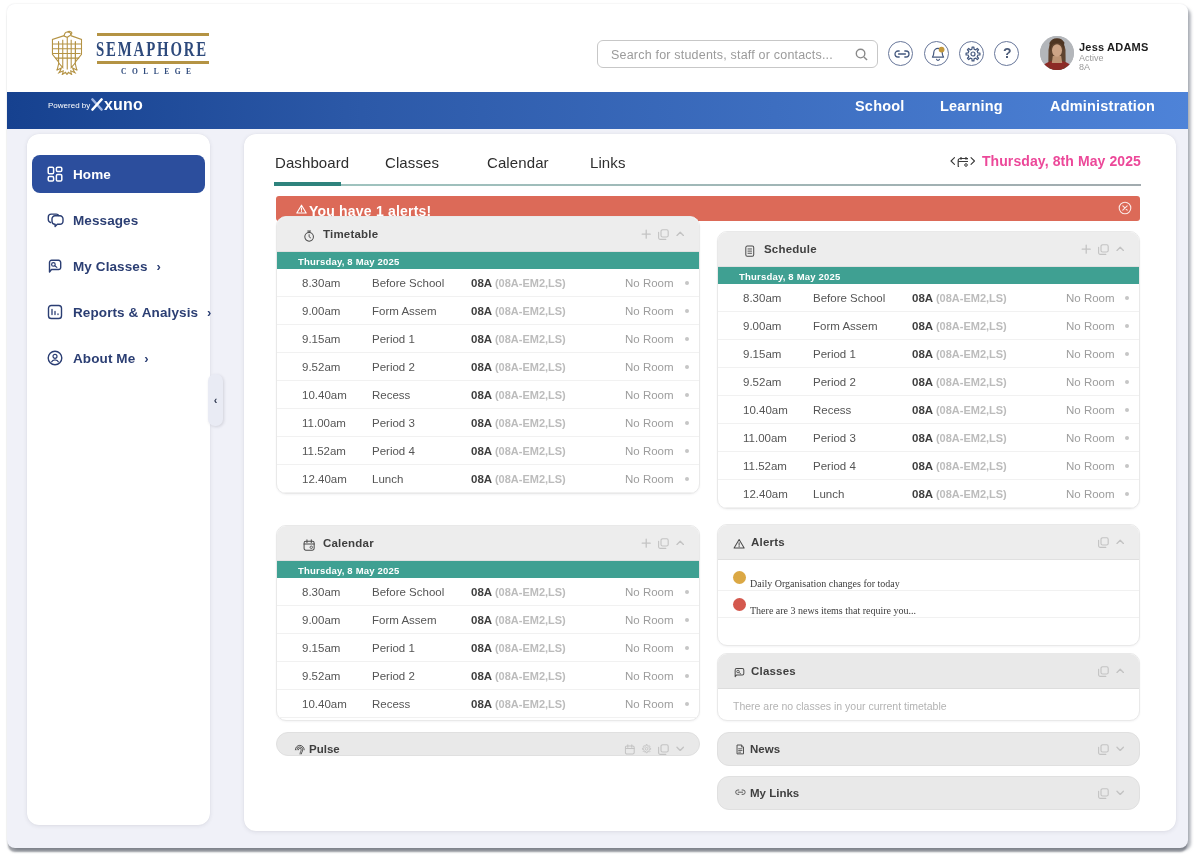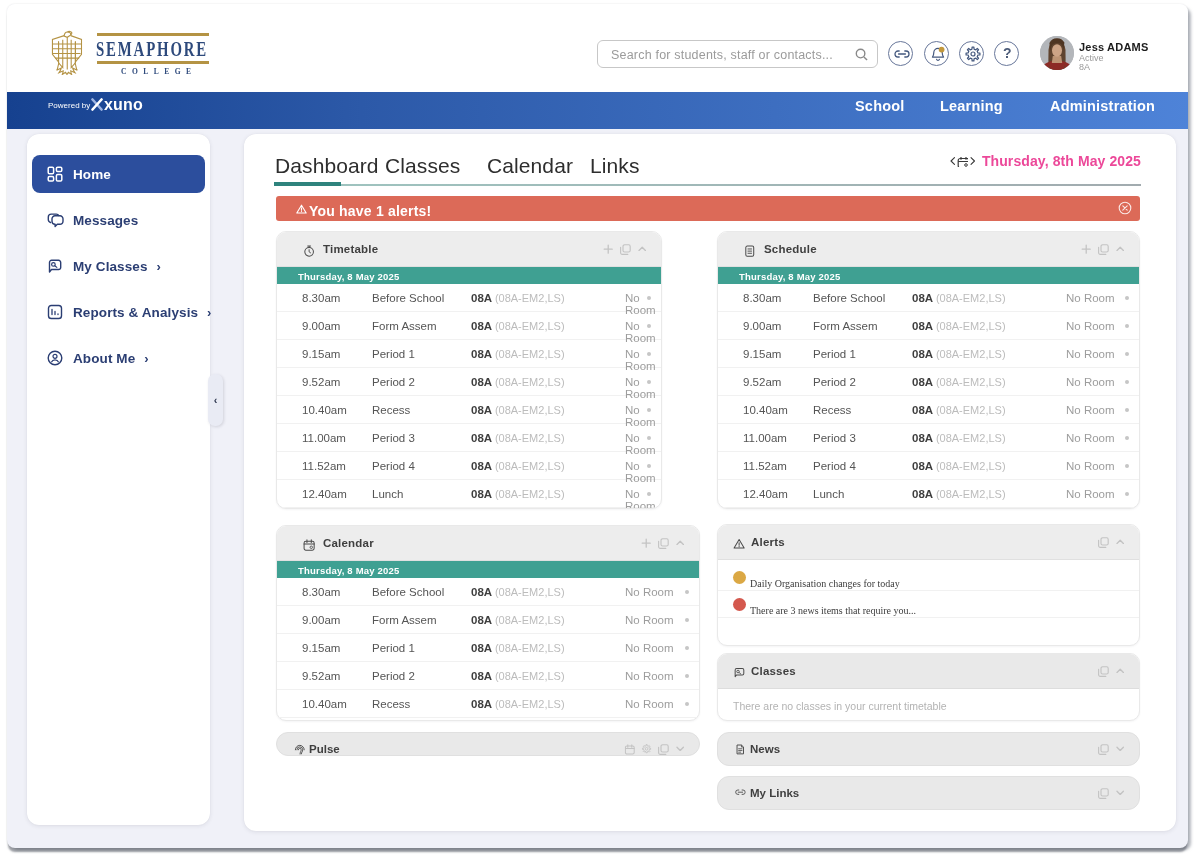--- a/index.html
+++ b/index.html
@@ -22,40 +22,40 @@
 .pow { left:41px; top:9px; font-size:8px; color:#d7e0f0; }
 .navitem { top:6px; font-size:14.5px; font-weight:bold; letter-spacing:.2px; }
 .side > div { position:absolute; }
 .mi { left:5px; width:173px; height:38px; border-radius:8px; display:flex; align-items:center; padding-left:14px; white-space:nowrap; }
 .mi.active { background:#2c4e9d; }
 .mi .lbl { margin-left:9px; font-size:13.5px; font-weight:bold; color:#2b3e73; letter-spacing:.1px; }
 .mi.active .lbl { color:#fff; }
 .mi .ic { flex:0 0 auto; }
 .mi .chev { margin-left:9px; font-size:13px; font-weight:bold; color:#2b3e73; }
 .main > span, .main > div { position:absolute; }
-.tab { top:20px; font-size:21px; color:#2e2e2e; letter-spacing:.1px; }
+.tab { top:20px; font-size:15px; color:#2e2e2e; letter-spacing:.1px; }
 .tabline { left:31px; width:866px; top:50px; height:2px; background:linear-gradient(90deg,#9ec5c0,#a2abaf); }
 .tabact { left:30px; top:48px; width:67px; height:3.5px; background:#2e837d; }
 .dnav { font-size:14px; font-weight:bold; color:#ec4899; letter-spacing:.1px; }
 .alertbar { left:32px; top:62px; width:864px; height:25px; background:#dc6a58; border-radius:3px; }
 .alertbar span { position:absolute; left:33px; top:7px; font-size:14px; font-weight:bold; color:#fff; letter-spacing:.2px; }
 .panel { background:#fff; border-radius:10px; border:1px solid #e9e9e9; overflow:hidden; box-shadow:0 1px 2px rgba(40,40,60,.05); }
 .panel > div { position:absolute; }
 .phead { left:0; top:0; width:100%; height:35px; background:#ededed; border-bottom:1px solid #e0e0e0; }
 .phead .ti { left:46px; top:11px; font-size:11.5px; font-weight:bold; color:#3f3f3f; letter-spacing:.2px; }
 .phead .picon { position:absolute; left:26px; top:13px; transform:scale(.72); transform-origin:0 0; }
 .ricons { right:14px; top:12px; display:flex; gap:8px; transform:scale(.8); transform-origin:100% 0; }
 .tealbar { left:0; width:100%; height:17px; background:#3fa092; }
 .tealbar span { position:absolute; left:21px; top:3.5px; color:#fff; font-size:9.5px; font-weight:bold; letter-spacing:.2px; }
 .trow { left:0; width:100%; height:28px; border-bottom:1px solid #f1f1f1; font-size:11.5px; color:#555; }
 .trow span { position:absolute; top:7px; }
 .c1 { left:25px; } .c2 { left:95px; }
 .trow span { top:8px; }
 .c3 { left:194px; font-weight:bold; color:#3f3f3f; }
-.c3 b { font-weight:normal; color:#bcbcbc; font-size:11px; }
+.c3 b { font-weight:bold; color:#bcbcbc; font-size:11px; }
 .c4 { left:348px; color:#9d9d9d; }
 .dot { position:absolute; right:10px; top:12px; width:4px; height:4px; border-radius:50%; background:#c6c6c6; }
 .grayb { background:#e9e9e9; border-radius:12px; border:1px solid #e0e0e0; }
 .grayb .ti { position:absolute; left:32px; top:10px; font-size:11.5px; font-weight:bold; color:#3f3f3f; }
 .grayb .picon { position:absolute; left:17px; top:11px; transform:scale(.68); transform-origin:0 0; }
 .grayb .ricons { position:absolute; top:11px; }
 .arow { left:0; width:100%; height:27px; border-bottom:1px solid #f1f1f1; }
 .arow .d { position:absolute; left:15px; top:7px; width:13px; height:13px; border-radius:50%; }
 .arow span { position:absolute; left:32px; top:14px; font-size:10px; color:#3c3c3c;font-family:Liberation Serif, serif; }
 svg { display:block; }
@@ -230,21 +230,21 @@
           </svg>
         </i>
         <span>You have 1 alerts!</span>
         <i style="position:absolute;right:8px;top:5px;opacity:.85">
           <svg width="14" height="14" viewBox="0 0 14 14" fill="none">
             <circle cx="7" cy="7" r="5.8" stroke="#fff" stroke-width="1.1"></circle>
             <path d="M4.8 4.8 L9.2 9.2 M9.2 4.8 L4.8 9.2" stroke="#fff" stroke-width="1.1" stroke-linecap="round"></path>
           </svg>
         </i>
       </div>
-<div class="panel" style="left:32px;top:97px;width:386px;height:278px">
+<div class="panel" style="left:32px;top:82px;width:424px;height:278px">
         <div class="phead">
           <div class="picon" style="left:26px">
             <svg width="17" height="17" viewBox="0 0 17 17" fill="none">
               <circle cx="8.5" cy="9.5" r="6" stroke="#4a4a4a" stroke-width="1.4"></circle>
               <path d="M8.5 6.5v3l2 1.4" stroke="#4a4a4a" stroke-width="1.3" stroke-linecap="round"></path>
               <path d="M6.5 1.5h4" stroke="#4a4a4a" stroke-width="1.4" stroke-linecap="round"></path>
               <path d="M8.5 1.5v2" stroke="#4a4a4a" stroke-width="1.4"></path>
             </svg>
           </div>
           <span class="ti" style="position:absolute;left:46px">Timetable</span>

